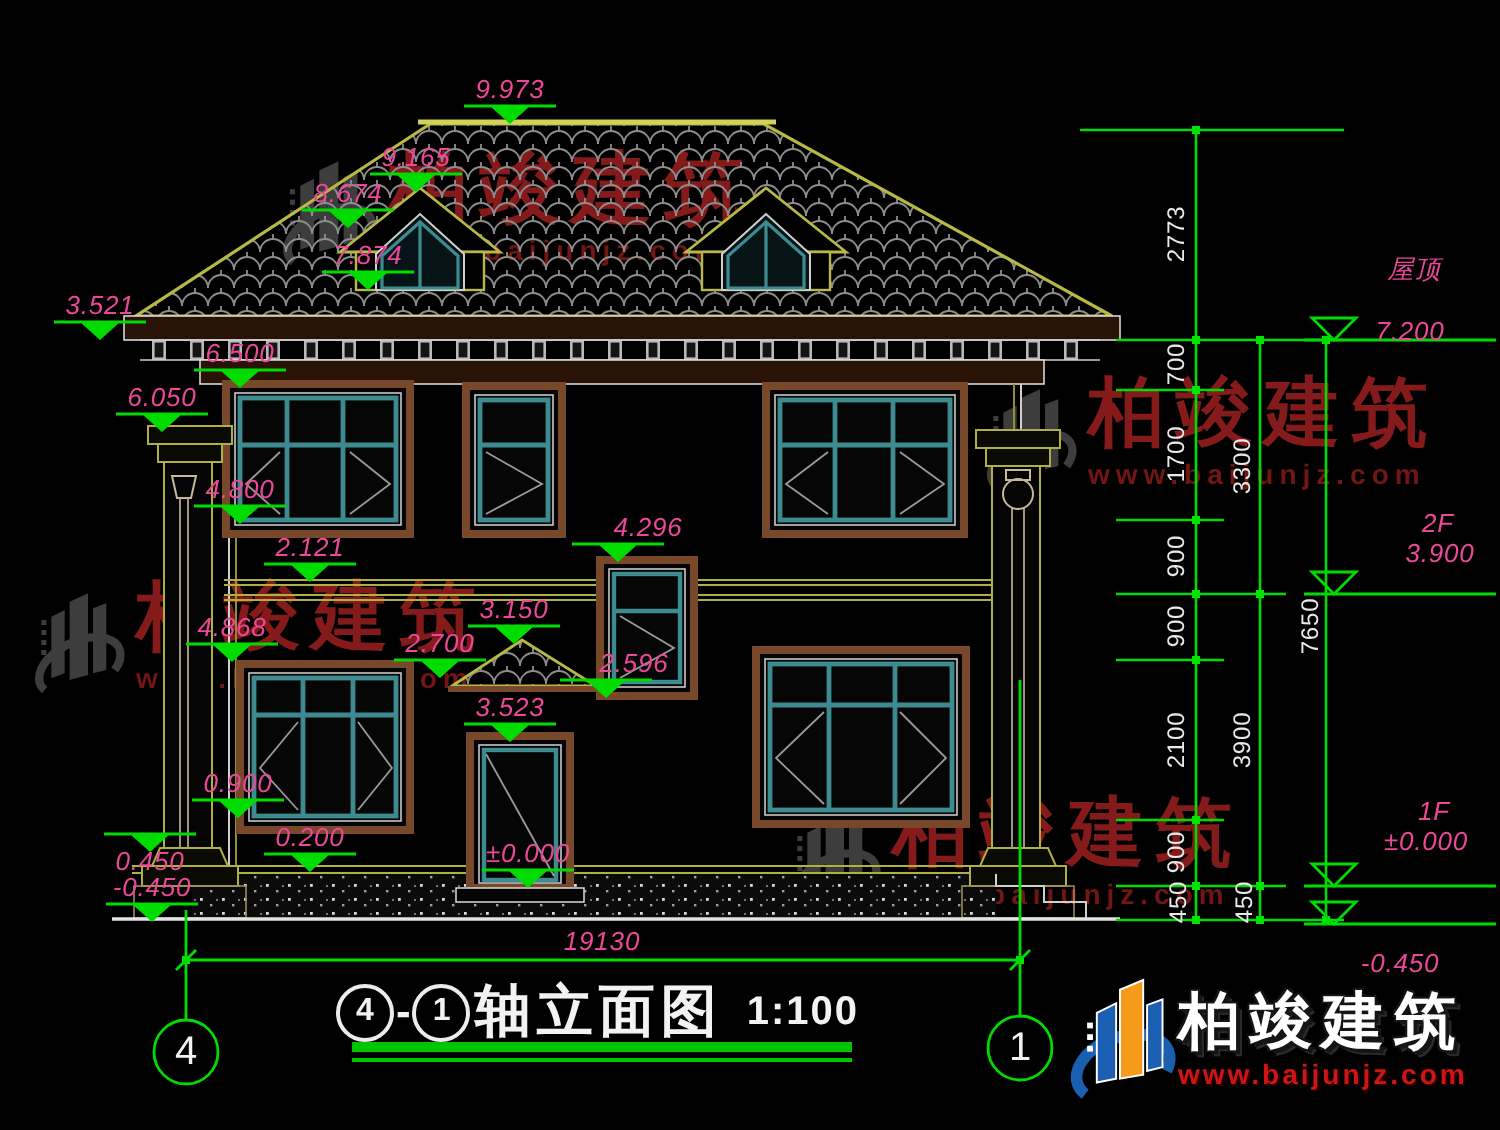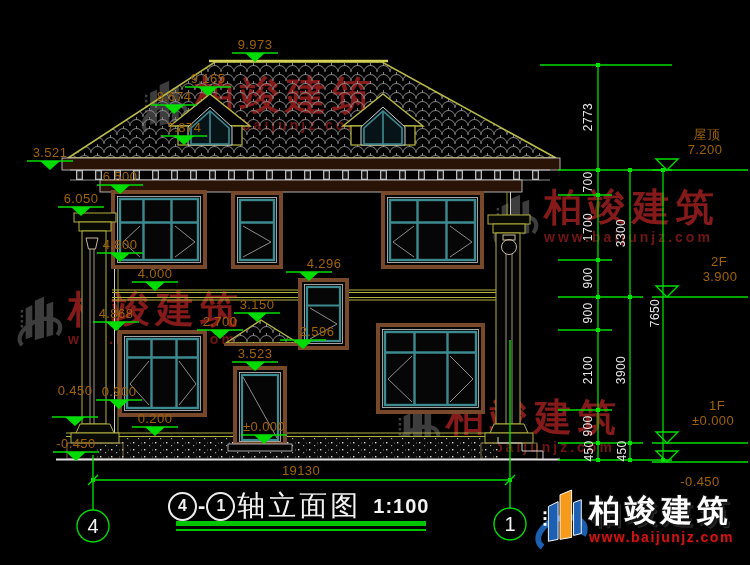--- a/index.html
+++ b/index.html
@@ -1,35 +1,35 @@
 <!DOCTYPE html>
 <html><head>
 <meta charset="utf-8">
 <style>
   html,body{margin:0;padding:0;background:#000;}
   .canvas{position:relative;width:750px;height:565px;background:#000;overflow:hidden;
           font-family:"Liberation Sans",sans-serif;}
   .layer{position:absolute;left:0;top:0;}
-  .lbl{position:absolute;color:#a16207;font-size:13px;line-height:14px;white-space:nowrap;
-       transform:translateX(-50%);letter-spacing:.4px;}
+  .lbl{position:absolute;color:#ec4899;font-size:13px;line-height:14px;white-space:nowrap;
+       transform:translateX(-50%);letter-spacing:.4px;font-style:italic;}
   .vlbl{position:absolute;color:#e9e9e9;font-size:12px;white-space:nowrap;
         transform:translate(-50%,-50%) rotate(-90deg);letter-spacing:.4px;}
   .axnum{position:absolute;color:#f2f2f2;font-size:20px;transform:translateX(-50%);}
   
   .wm{position:absolute;display:flex;align-items:flex-start;opacity:.82;}
   .wm .wmtext{margin-left:4px;}
   .wm-brand{color:#a32020;font-size:38px;font-weight:bold;letter-spacing:6px;line-height:1.05;}
   .wm1 .wm-brand{font-size:40px;}
   .wm-url{color:#8c1a1a;font-size:14px;font-weight:bold;letter-spacing:3px;margin-top:1px;}
   
   .title{position:absolute;left:168px;top:487px;display:flex;align-items:center;color:#f2f2f2;}
   .tbubble{width:25px;height:25px;border:2px solid #ececec;border-radius:50%;font-size:16px;
            font-weight:bold;display:flex;align-items:center;justify-content:center;flex:0 0 auto;}
   .tdash{font-size:22px;font-weight:bold;margin:0 1px;}
-  .tname{font-size:28px;font-weight:normal;letter-spacing:3px;margin-left:2px;}
+  .tname{font-size:28px;font-weight:bold;letter-spacing:3px;margin-left:2px;}
   .tscale{font-size:20px;font-weight:bold;margin-left:12px;letter-spacing:1px;}
   .uline1{position:absolute;left:176px;top:521px;width:250px;height:5px;background:#00c400;}
   .uline2{position:absolute;left:176px;top:529px;width:250px;height:2px;background:#00c400;}
   
   .logo{position:absolute;left:531px;top:484px;display:flex;align-items:center;}
   .logo-brand{color:#fff;font-size:31px;font-weight:bold;letter-spacing:5px;line-height:1.05;
     text-shadow:2px 2px 0 #151515,-1px -1px 0 #151515,1px -1px 0 #151515,-1px 1px 0 #151515,3px 3px 0 #2b2b2b;}
   .logo-url{color:#cf1414;font-size:14px;font-weight:bold;letter-spacing:1.5px;margin-top:2px;
     text-shadow:1px 1px 0 #2a0000;}
 </style>
@@ -338,49 +338,49 @@
   </svg>
 
   <div class="lbl" style="left:255px;top:38px">9.973</div>
   <div class="lbl" style="left:208px;top:72px">9.165</div>
   <div class="lbl" style="left:174px;top:90px">8.674</div>
   <div class="lbl" style="left:184px;top:121px">7.874</div>
   <div class="lbl" style="left:50px;top:146px">3.521</div>
   <div class="lbl" style="left:120px;top:170px">6.500</div>
   <div class="lbl" style="left:81px;top:192px">6.050</div>
   <div class="lbl" style="left:120px;top:238px">4.800</div>
-  <div class="lbl" style="left:155px;top:267px">4.000</div>
+  <div class="lbl" style="left:155px;top:267px">2.121</div>
   <div class="lbl" style="left:324px;top:257px">4.296</div>
   <div class="lbl" style="left:116px;top:307px">4.868</div>
   <div class="lbl" style="left:257px;top:298px">3.150</div>
   <div class="lbl" style="left:220px;top:315px">2.700</div>
   <div class="lbl" style="left:317px;top:325px">2.596</div>
   <div class="lbl" style="left:255px;top:347px">3.523</div>
   <div class="lbl" style="left:119px;top:385px">0.900</div>
-  <div class="lbl" style="left:75px;top:384px">0.450</div>
+  <div class="lbl" style="left:75px;top:424px">0.450</div>
   <div class="lbl" style="left:155px;top:412px">0.200</div>
   <div class="lbl" style="left:264px;top:420px">±0.000</div>
   <div class="lbl" style="left:76px;top:437px">-0.450</div>
   <div class="lbl" style="left:301px;top:464px">19130</div>
 
   <div class="vlbl" style="left:588px;top:117px">2773</div>
   <div class="vlbl" style="left:588px;top:182px">700</div>
   <div class="vlbl" style="left:588px;top:227px">1700</div>
   <div class="vlbl" style="left:588px;top:278px">900</div>
   <div class="vlbl" style="left:588px;top:313px">900</div>
   <div class="vlbl" style="left:588px;top:370px">2100</div>
   <div class="vlbl" style="left:588px;top:426px">900</div>
   <div class="vlbl" style="left:589px;top:451px">450</div>
   <div class="vlbl" style="left:621px;top:233px">3300</div>
   <div class="vlbl" style="left:621px;top:370px">3900</div>
   <div class="vlbl" style="left:622px;top:451px">450</div>
   <div class="vlbl" style="left:655px;top:313px">7650</div>
 
   <div class="lbl" style="left:707px;top:128px">屋顶</div>
-  <div class="lbl" style="left:705px;top:143px">7.200</div>
+  <div class="lbl" style="left:705px;top:159px">7.200</div>
   <div class="lbl" style="left:719px;top:255px">2F</div>
   <div class="lbl" style="left:720px;top:270px">3.900</div>
   <div class="lbl" style="left:717px;top:399px">1F</div>
   <div class="lbl" style="left:713px;top:414px">±0.000</div>
   <div class="lbl" style="left:700px;top:475px">-0.450</div>
 
   <div class="axnum" style="left:93px;top:515px">4</div>
   <div class="axnum" style="left:510px;top:513px">1</div>
 
   <div class="title">

